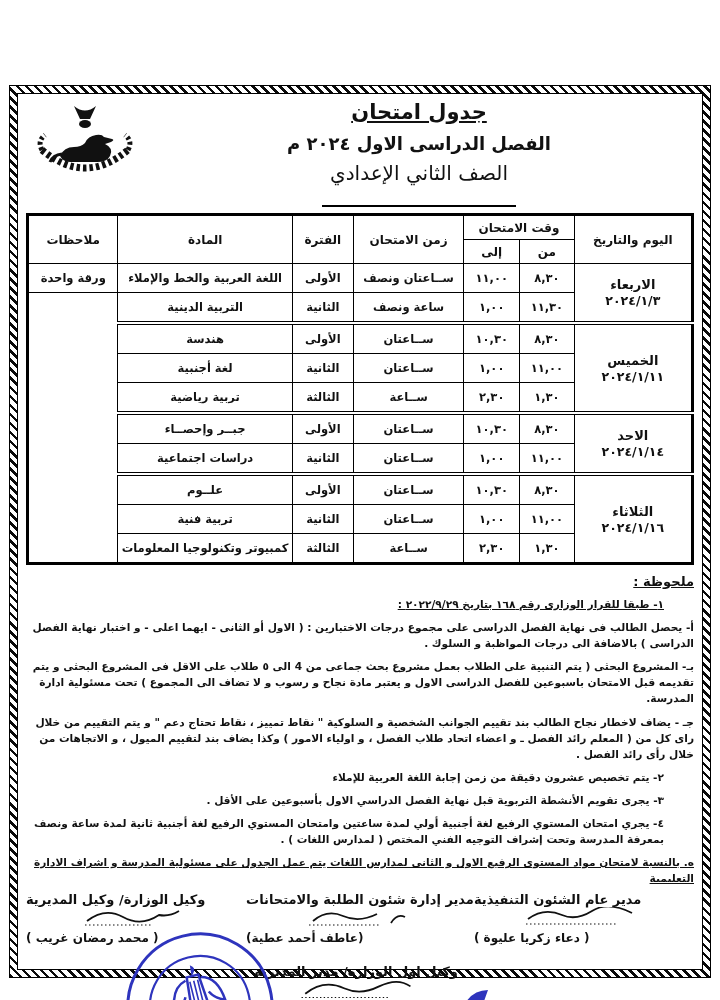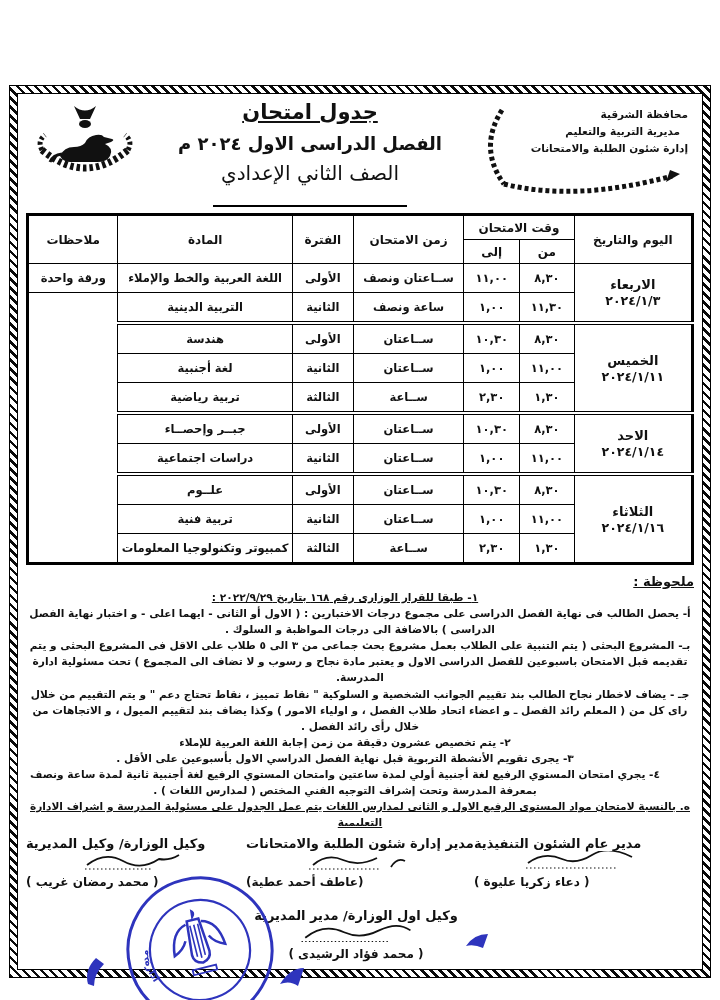--- a/index.html
+++ b/index.html
@@ -39,21 +39,21 @@
   td.day-cell{font-size:13px;}
   .day-name{font-size:13px;font-weight:700;}
   .day-date{font-size:12.5px;font-weight:700;margin-top:1px;}
   tr.gstart td{border-top:4.5px double #000;}
   td.note-cell{font-size:10.5px;}
   td.notes-empty{background:var(--paper);}
 
   
   .notes{margin-top:9px;}
   .notes-title{font-size:13px;font-weight:700;text-decoration:underline;width:fit-content;}
-  .note-line{font-size:10.6px;font-weight:700;line-height:1.52;margin-top:0;text-align:center;}
+  .note-line{font-size:10.6px;font-weight:700;line-height:1.52;margin-top:7px;}
   .note-line.indent{padding-right:30px;}
   .note-line.underline{text-decoration:underline;}
 
   
   .sigs{position:relative;margin-top:6px;height:170px;}
   .sig-row{display:flex;}
   .sig-col{flex:1;text-align:left;}
   .sig-title{font-size:13px;font-weight:700;white-space:nowrap;}
   .sig-name{font-size:12px;font-weight:700;margin-top:0;}
   .scribble{height:24px;display:block;margin:0 auto;}
@@ -64,30 +64,20 @@
 </head>
 <body>
 
 <div class="frame">
   <div class="frame-inner"></div>
 </div>
 
 <div class="content">
 
   <div class="doc-header">
-    <div class="gov-box">
-      <svg class="laurel" viewBox="0 0 212 100">
-        <path d="M26 10 Q 2 48 28 84" fill="none" stroke="#111" stroke-width="5" stroke-dasharray="4 3"></path>
-        <path d="M28 84 Q 100 102 196 76" fill="none" stroke="#111" stroke-width="5" stroke-dasharray="4 3"></path>
-        <path d="M190 82 l14 -8 -10 -4 z" fill="#111"></path>
-      </svg>
-      <div class="gov-line">محافظة الشرقية</div>
-      <div class="gov-line">مديرية التربية والتعليم</div>
-      <div class="gov-line">إدارة شئون الطلبة والامتحانات</div>
-    </div>
 
     <div class="titles">
       <div class="t1">جدول امتحان</div>
       <div class="t2">الفصل الدراسى الاول  ٢٠٢٤ م</div>
       <div class="t3">الصف الثاني الإعدادي</div>
     </div>
 
     <svg class="horse-logo" viewBox="0 0 118 94">
       <path d="M48 6 q11 9 22 0 l-6 13 h-10 z" fill="#111"></path>
       <ellipse cx="59" cy="24" rx="6" ry="4" fill="#111"></ellipse>
@@ -212,21 +202,21 @@
           <td>كمبيوتر وتكنولوجيا المعلومات</td>
         </tr>
       </tbody>
   </table>
 
   <div class="notes">
     <div class="notes-title">ملحوظة :</div>
     <div id="notes-list">
         <div class="note-line indent underline">١- طبقا للقرار الوزارى رقم ١٦٨ بتاريخ ٢٠٢٢/٩/٢٩ :</div>
         <div class="note-line">أ- يحصل الطالب فى نهاية الفصل الدراسى على مجموع درجات الاختبارين : ( الاول أو الثانى - ايهما اعلى - و اختبار نهاية الفصل الدراسى ) بالاضافة الى درجات المواظبة و السلوك .</div>
-        <div class="note-line">بـ- المشروع البحثى ( يتم التنبية على الطلاب بعمل مشروع بحث جماعى من ٣ الى ٥ طلاب على الاقل فى المشروع البحثى و يتم تقديمه قبل الامتحان باسبوعين للفصل الدراسى الاول و يعتبر مادة نجاح و رسوب و لا تضاف الى المجموع ) تحت مسئولية ادارة المدرسة.</div>
+        <div class="note-line">بـ- المشروع البحثى ( يتم التنبية على الطلاب بعمل مشروع بحث جماعى من 4 الى ٥ طلاب على الاقل فى المشروع البحثى و يتم تقديمه قبل الامتحان باسبوعين للفصل الدراسى الاول و يعتبر مادة نجاح و رسوب و لا تضاف الى المجموع ) تحت مسئولية ادارة المدرسة.</div>
         <div class="note-line">جـ - يضاف لاخطار نجاح الطالب بند تقييم الجوانب الشخصية و السلوكية " نقاط تمييز ، نقاط تحتاج دعم " و يتم التقييم من خلال راى كل من ( المعلم رائد الفصل ـ و اعضاء اتحاد طلاب الفصل ، و اولياء الامور ) وكذا يضاف بند لتقييم الميول ، و الاتجاهات من خلال رأى رائد الفصل .</div>
         <div class="note-line indent">٢- يتم تخصيص عشرون دقيقة  من زمن إجابة اللغة العربية للإملاء</div>
         <div class="note-line indent">٣- يجرى تقويم الأنشطة التربوية قبل نهاية الفصل الدراسي الاول بأسبوعين على الأقل .</div>
         <div class="note-line indent">٤- يجري امتحان المستوي الرفيع لغة أجنبية أولي لمدة ساعتين وامتحان المستوي الرفيع لغة أجنبية ثانية لمدة ساعة ونصف بمعرفة المدرسة وتحت إشراف التوجيه الفني المختص ( لمدارس اللغات ) .</div>
         <div class="note-line underline">ه. بالنسبة لامتحان مواد المستوى الرفيع الاول و الثانى لمدارس اللغات يتم عمل الجدول على مسئولية المدرسة و اشراف الادارة التعليمية</div>
       </div>
   </div>
 
   <div class="sigs">
     <div class="sig-row">

